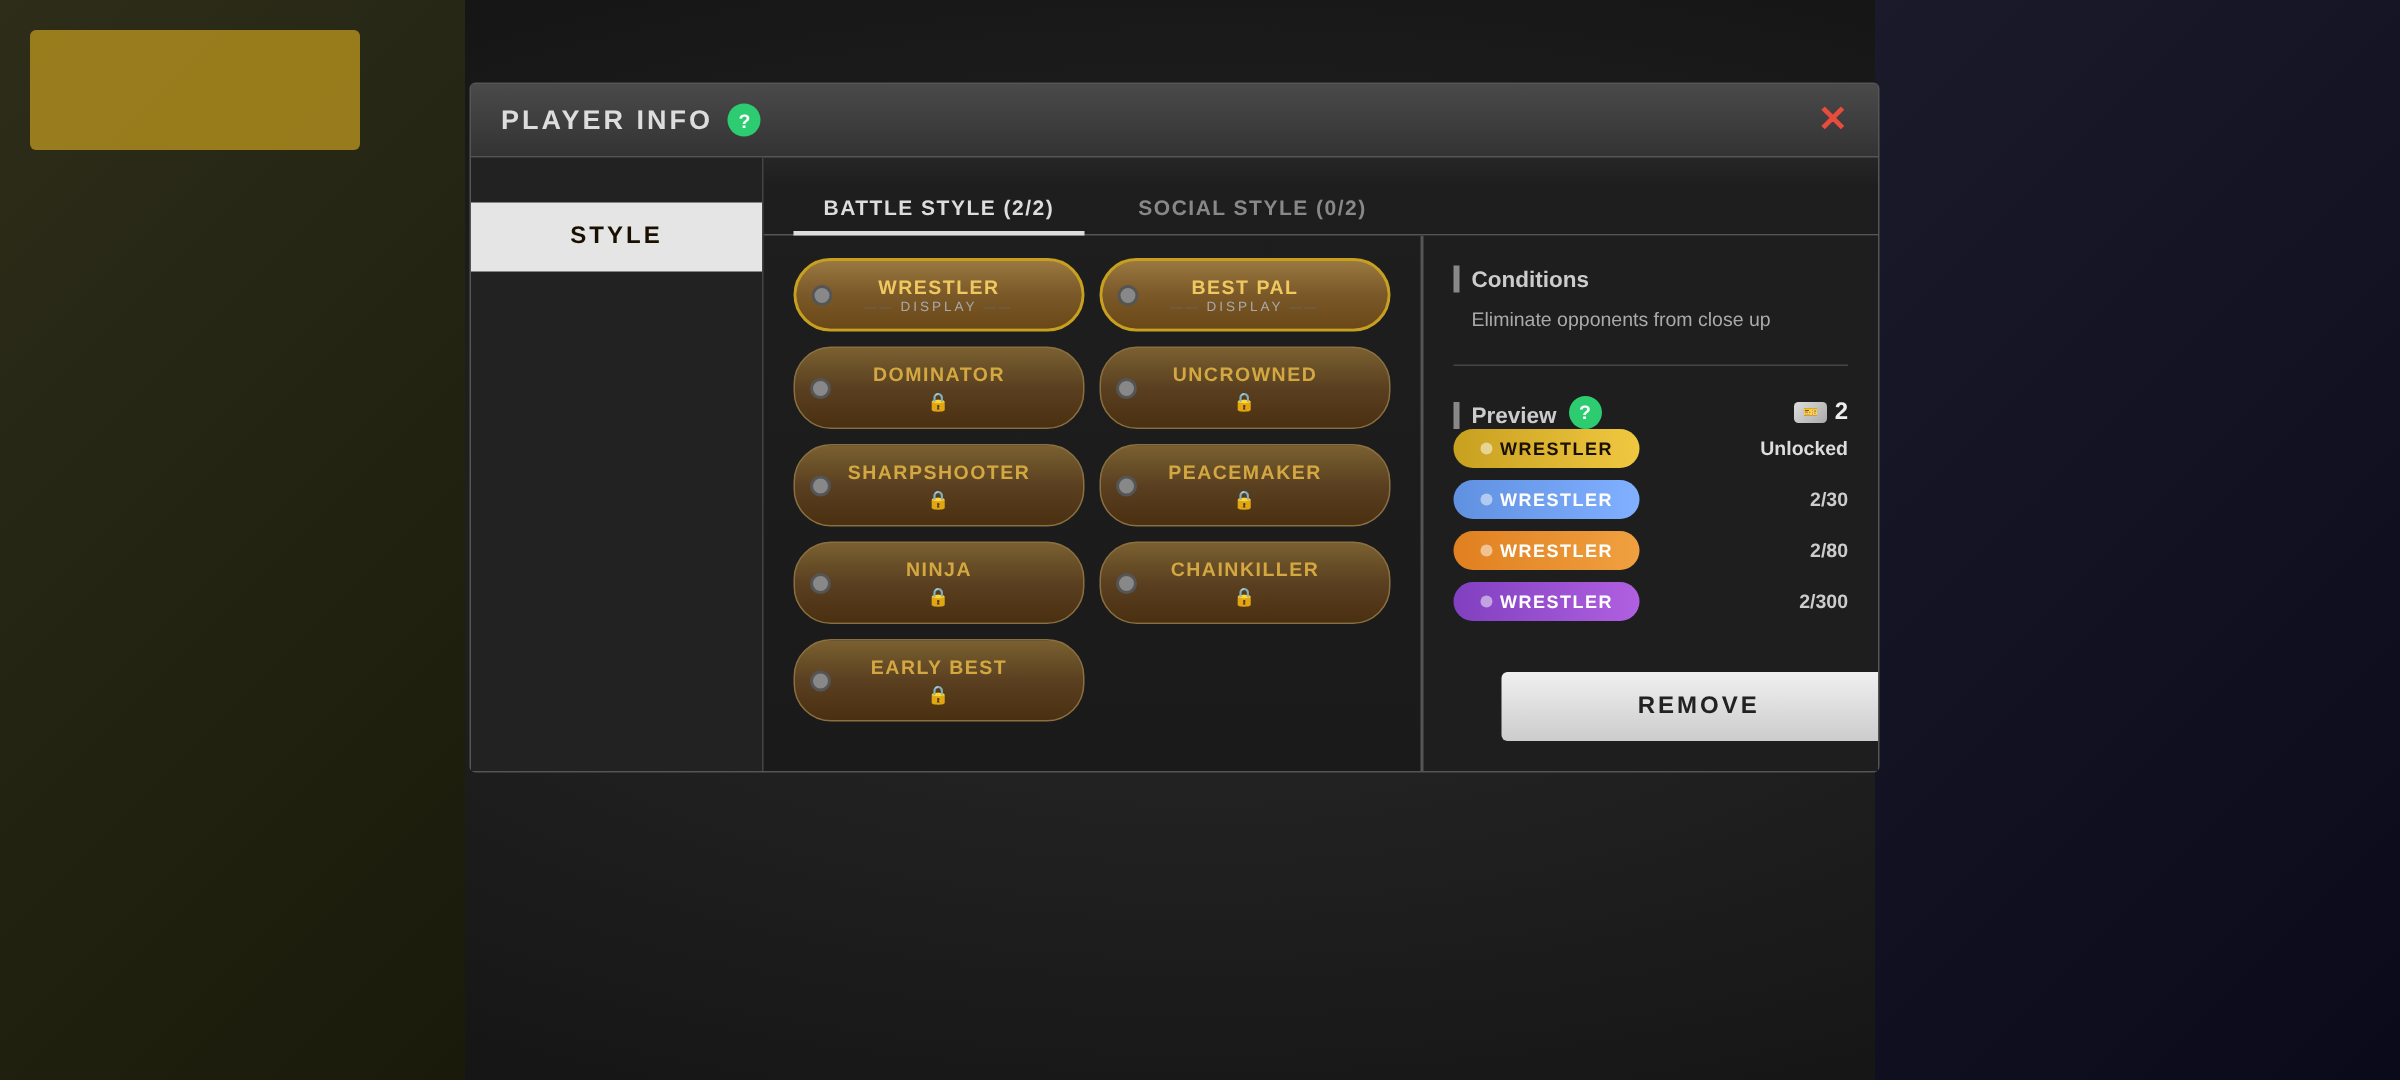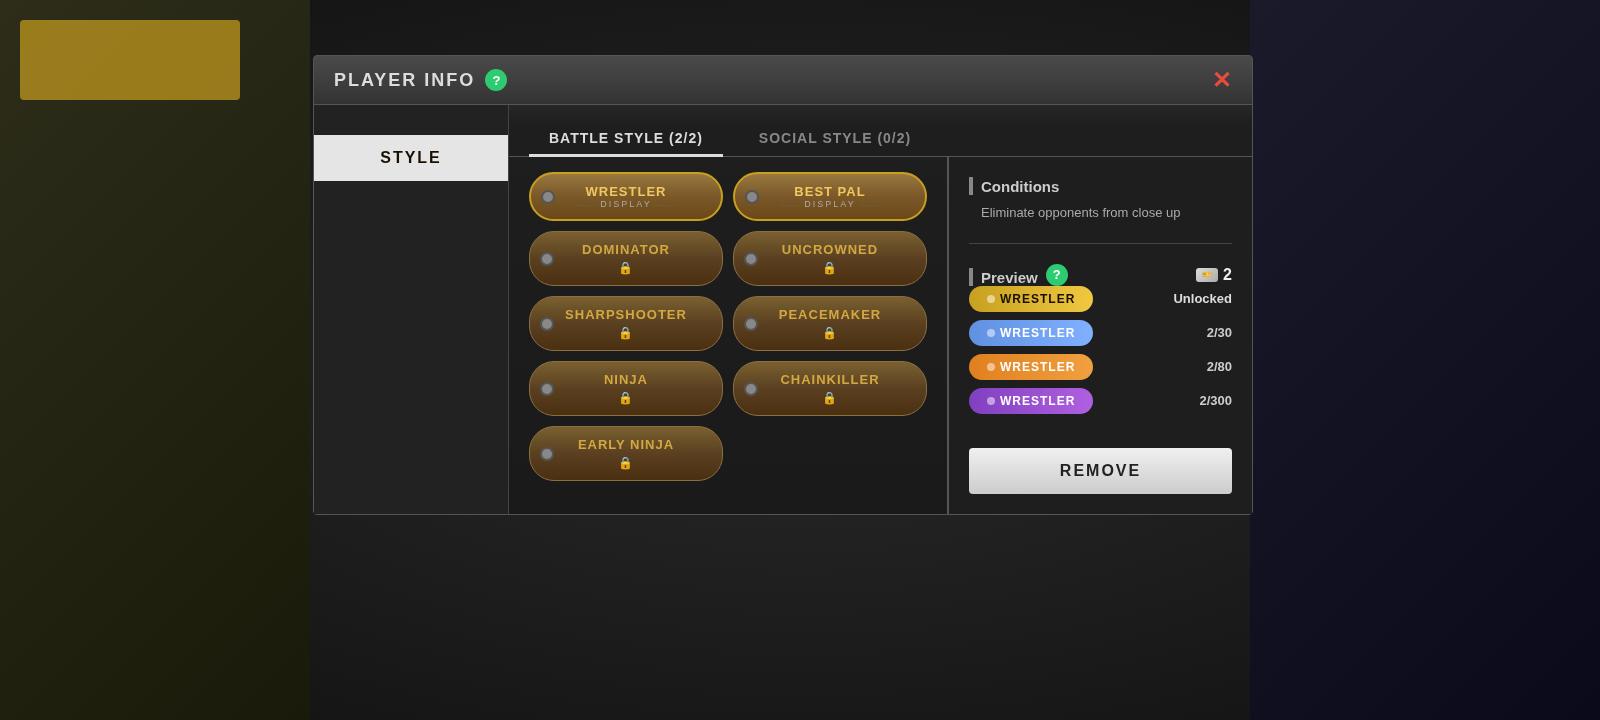--- a/index.html
+++ b/index.html
@@ -392,20 +392,21 @@
       border: none;
       border-radius: 4px;
       padding: 14px 0;
       width: 100%;
       font-size: 16px;
       font-weight: bold;
       letter-spacing: 2px;
       color: #222;
       cursor: pointer;
       margin-top: auto;
+      margin-left: 32px;
     }
 
     .divider-line {
       height: 1px;
       background: #444;
       margin: 5px 0;
     }
   </style>
 </head>
 <body>
@@ -497,21 +498,21 @@
           </div>
 
           <div class="style-btn">
             <div class="style-btn-icon"></div>
             <div class="style-btn-name">CHAINKILLER</div>
             <div class="lock-icon">🔒</div>
           </div>
 
           <div class="style-btn">
             <div class="style-btn-icon"></div>
-            <div class="style-btn-name">EARLY NINJA</div>
+            <div class="style-btn-name">EARLY BEST</div>
             <div class="lock-icon">🔒</div>
           </div>
 
         </div>
 
         <div class="right-panel">
 
           <div>
             <div class="section-header">
               <div class="section-bar"></div>

